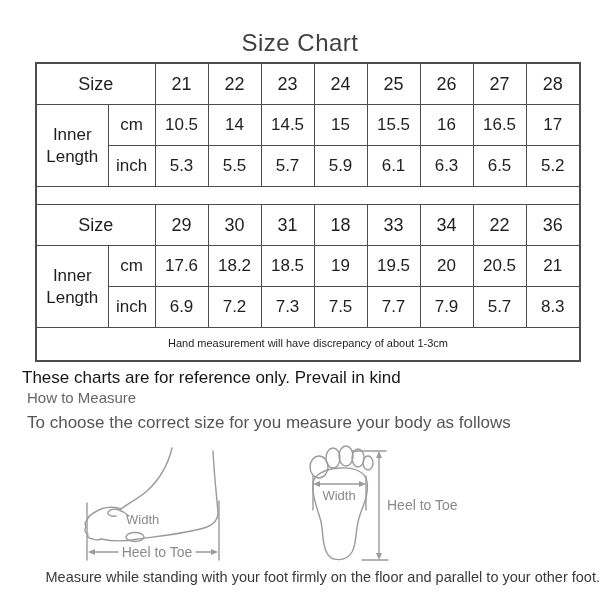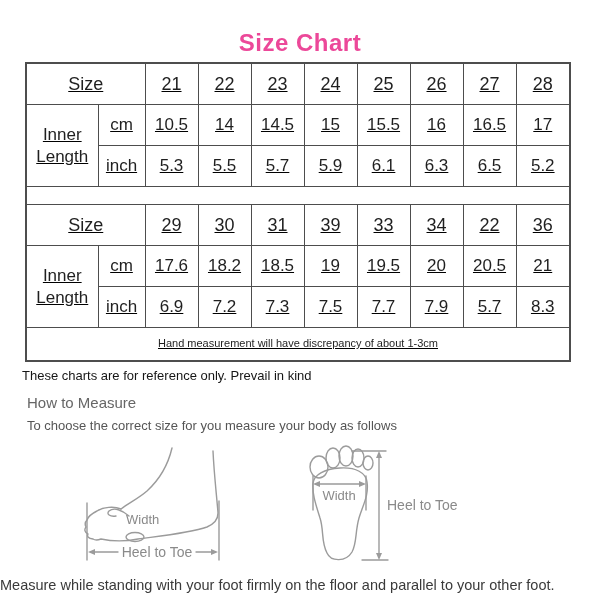--- a/index.html
+++ b/index.html
@@ -2,42 +2,41 @@
 <html><head>
 <meta charset="utf-8">
 <style>
   html,body{margin:0;padding:0;}
   body{
     width:600px;height:600px;background:#ffffff;overflow:hidden;
     font-family:"Liberation Sans",sans-serif;
   }
   .title{
     margin:31px 0 7px 0;text-align:center;
-    font-size:24px;font-weight:bold;color:#ec4899;letter-spacing:.5px;line-height:1;
+    font-size:24px;font-weight:normal;color:#404040;letter-spacing:.5px;line-height:1;
   }
   table.size-chart{
-    border-collapse:collapse;table-layout:fixed;width:545px;margin-left:25px;
+    border-collapse:collapse;table-layout:fixed;width:545px;margin-left:35px;
     border:2px solid #4d4d4d;
-    text-decoration:underline;
   }
   table.size-chart td{
     border:1px solid #4d4d4d;text-align:center;vertical-align:middle;
     font-size:17px;color:#1f1f1f;padding:0;line-height:1.25;
   }
   tr.r-size td{height:40px;font-size:18px;}
   tr.r-cm td{height:40px;}
   tr.r-inch td{height:40px;}
   tr.spacer td{height:17px;}
   tr.r-disc td{height:32px;font-size:11px;}
   td.lbl-col{font-size:17px;}
-  .ref-note{margin:6px 0 0 22px;font-size:13px;color:#161616;}
-  .htm-head{margin:11px 0 0 27px;font-size:15px;color:#666666;}
-  .htm-sub{margin:7px 0 0 27px;font-size:13px;color:#555555;}
+  .ref-note{margin:6px 0 0 22px;font-size:17px;color:#161616;}
+  .htm-head{margin:1px 0 0 27px;font-size:15px;color:#666666;}
+  .htm-sub{margin:7px 0 0 27px;font-size:17px;color:#555555;}
   svg.measure{display:block;margin-top:6px;}
-  .bottom-note{margin-top:8px;text-align:left;font-size:14.5px;color:#3a3a3a;}
+  .bottom-note{margin-top:0;text-align:right;font-size:14.5px;color:#3a3a3a;}
   .sk{stroke:#9b9b9b;stroke-width:1.4;fill:none;stroke-linecap:round;}
   .skf{fill:#9b9b9b;stroke:none;}
   .sklabel{fill:#8a8a8a;stroke:none;}
 </style>
 </head>
 <body>
 
 <div class="title">Size Chart</div>
 
 <table class="size-chart">
@@ -89,21 +88,21 @@
       <td>5.2</td>
     </tr>
     <tr class="spacer">
       <td colspan="10"></td>
     </tr>
     <tr class="r-size">
       <td colspan="2">Size</td>
       <td>29</td>
       <td>30</td>
       <td>31</td>
-      <td>39</td>
+      <td>18</td>
       <td>33</td>
       <td>34</td>
       <td>22</td>
       <td>36</td>
     </tr>
     <tr class="r-cm">
       <td rowspan="2" class="lbl-col">Inner Length</td>
       <td>cm</td>
       <td>17.6</td>
       <td>18.2</td>

